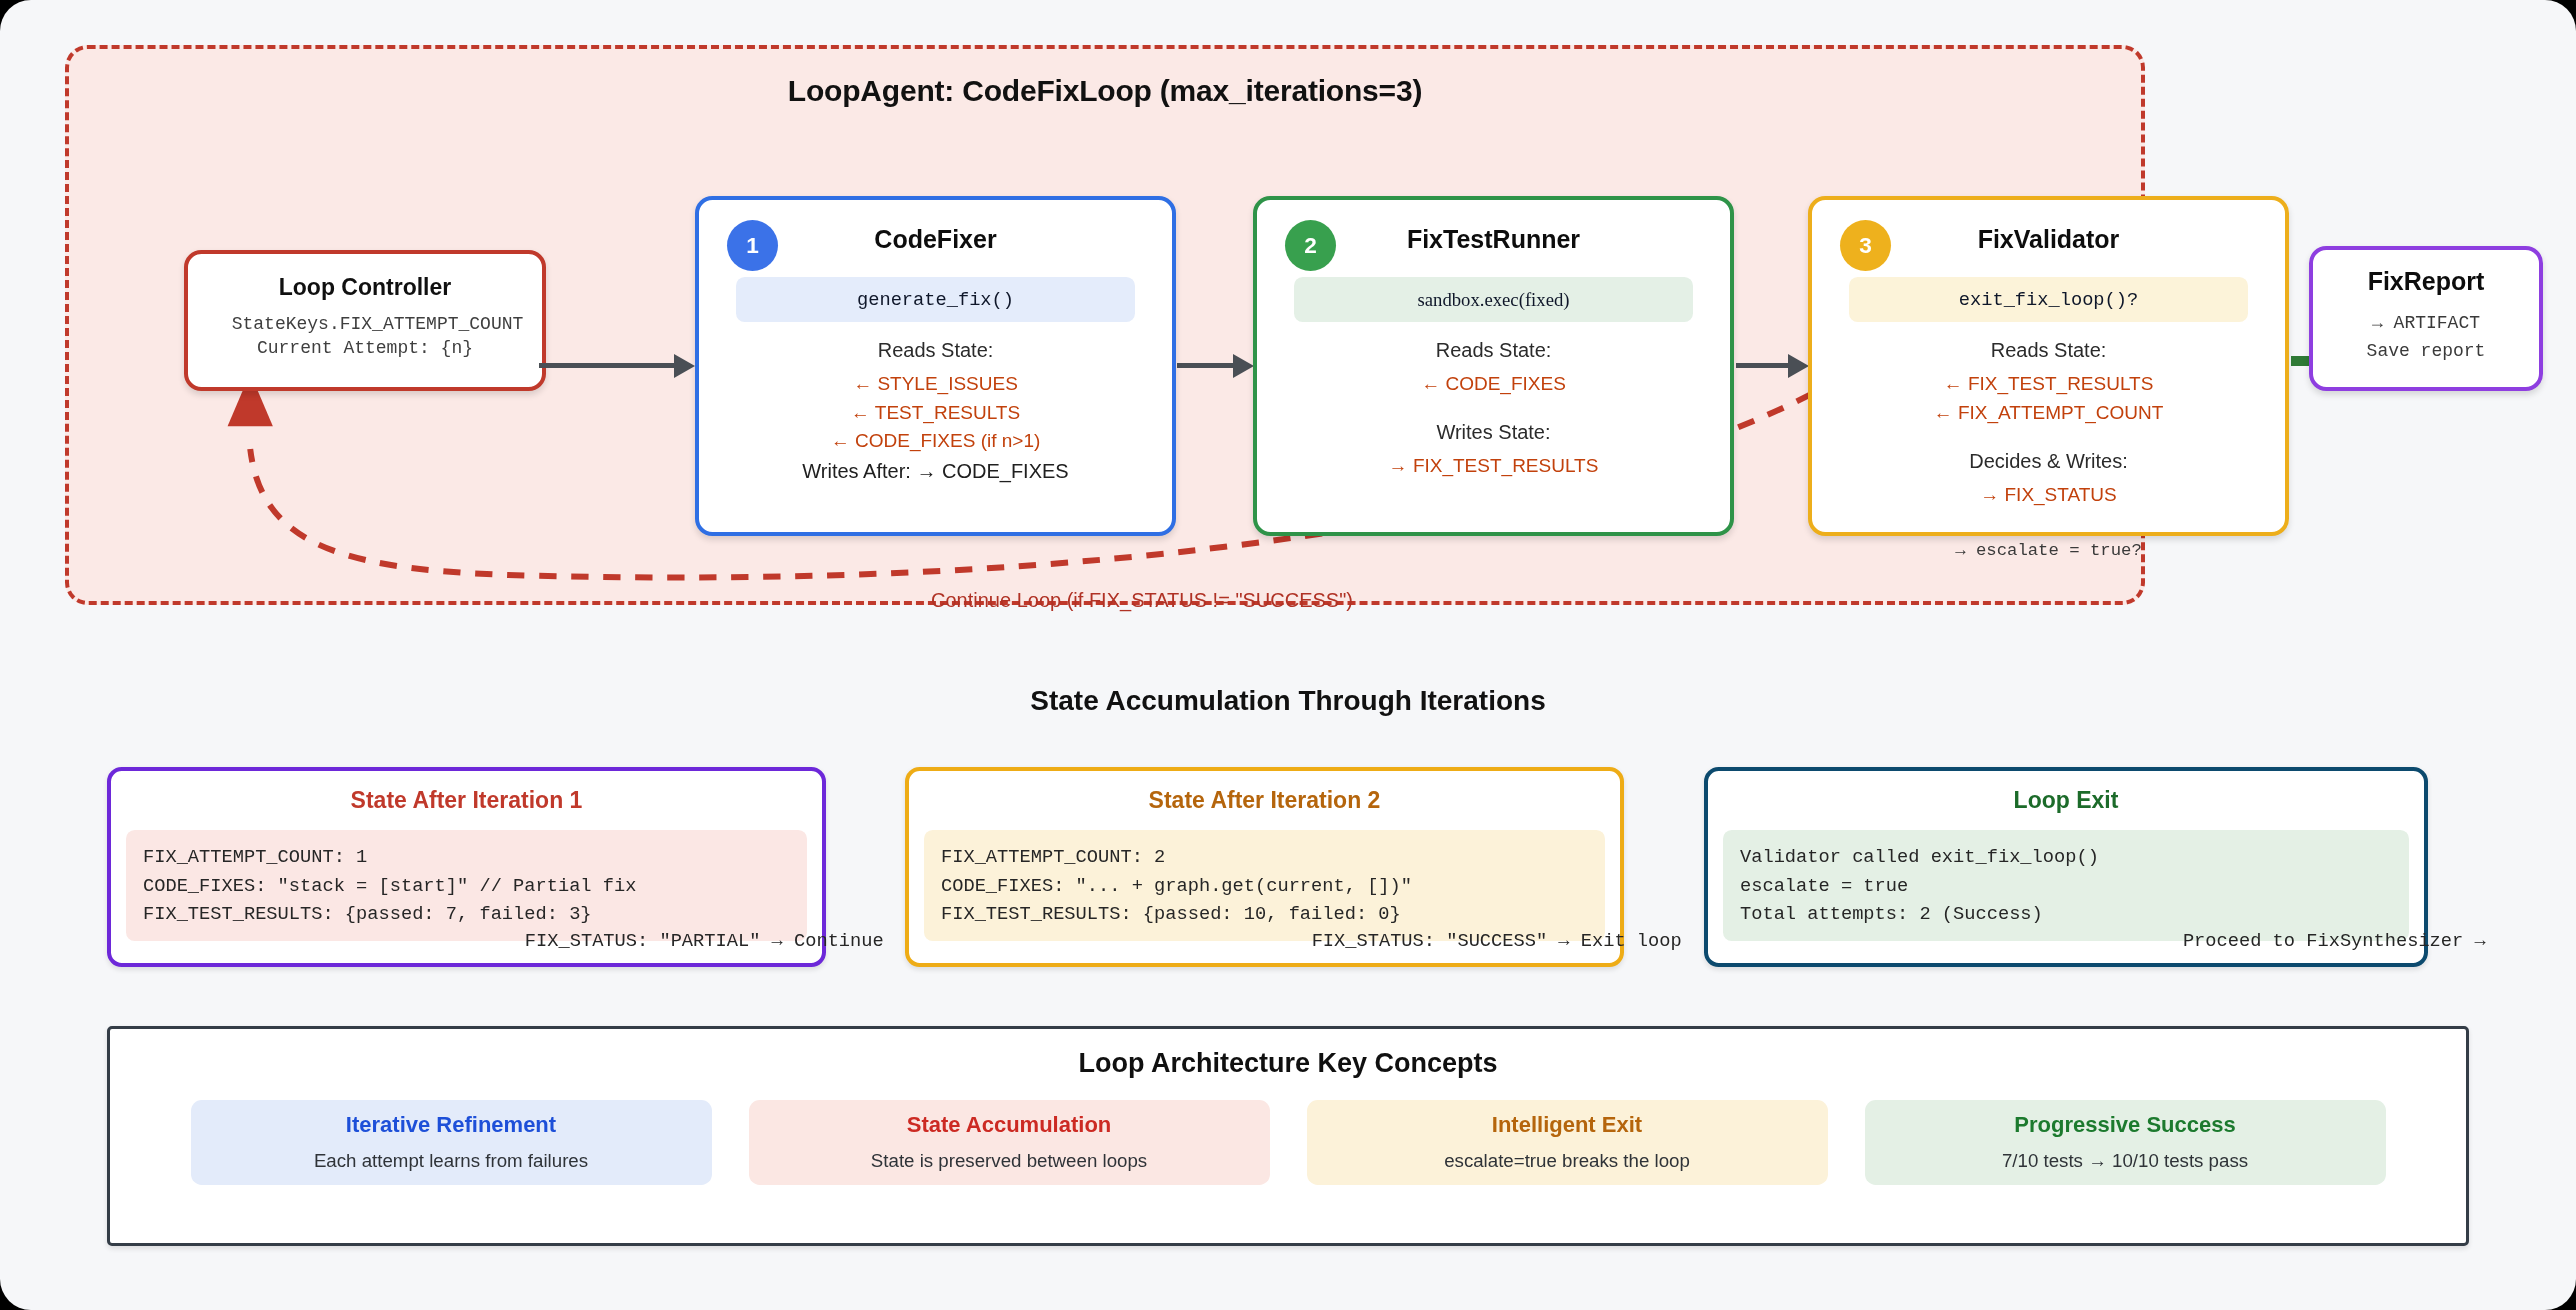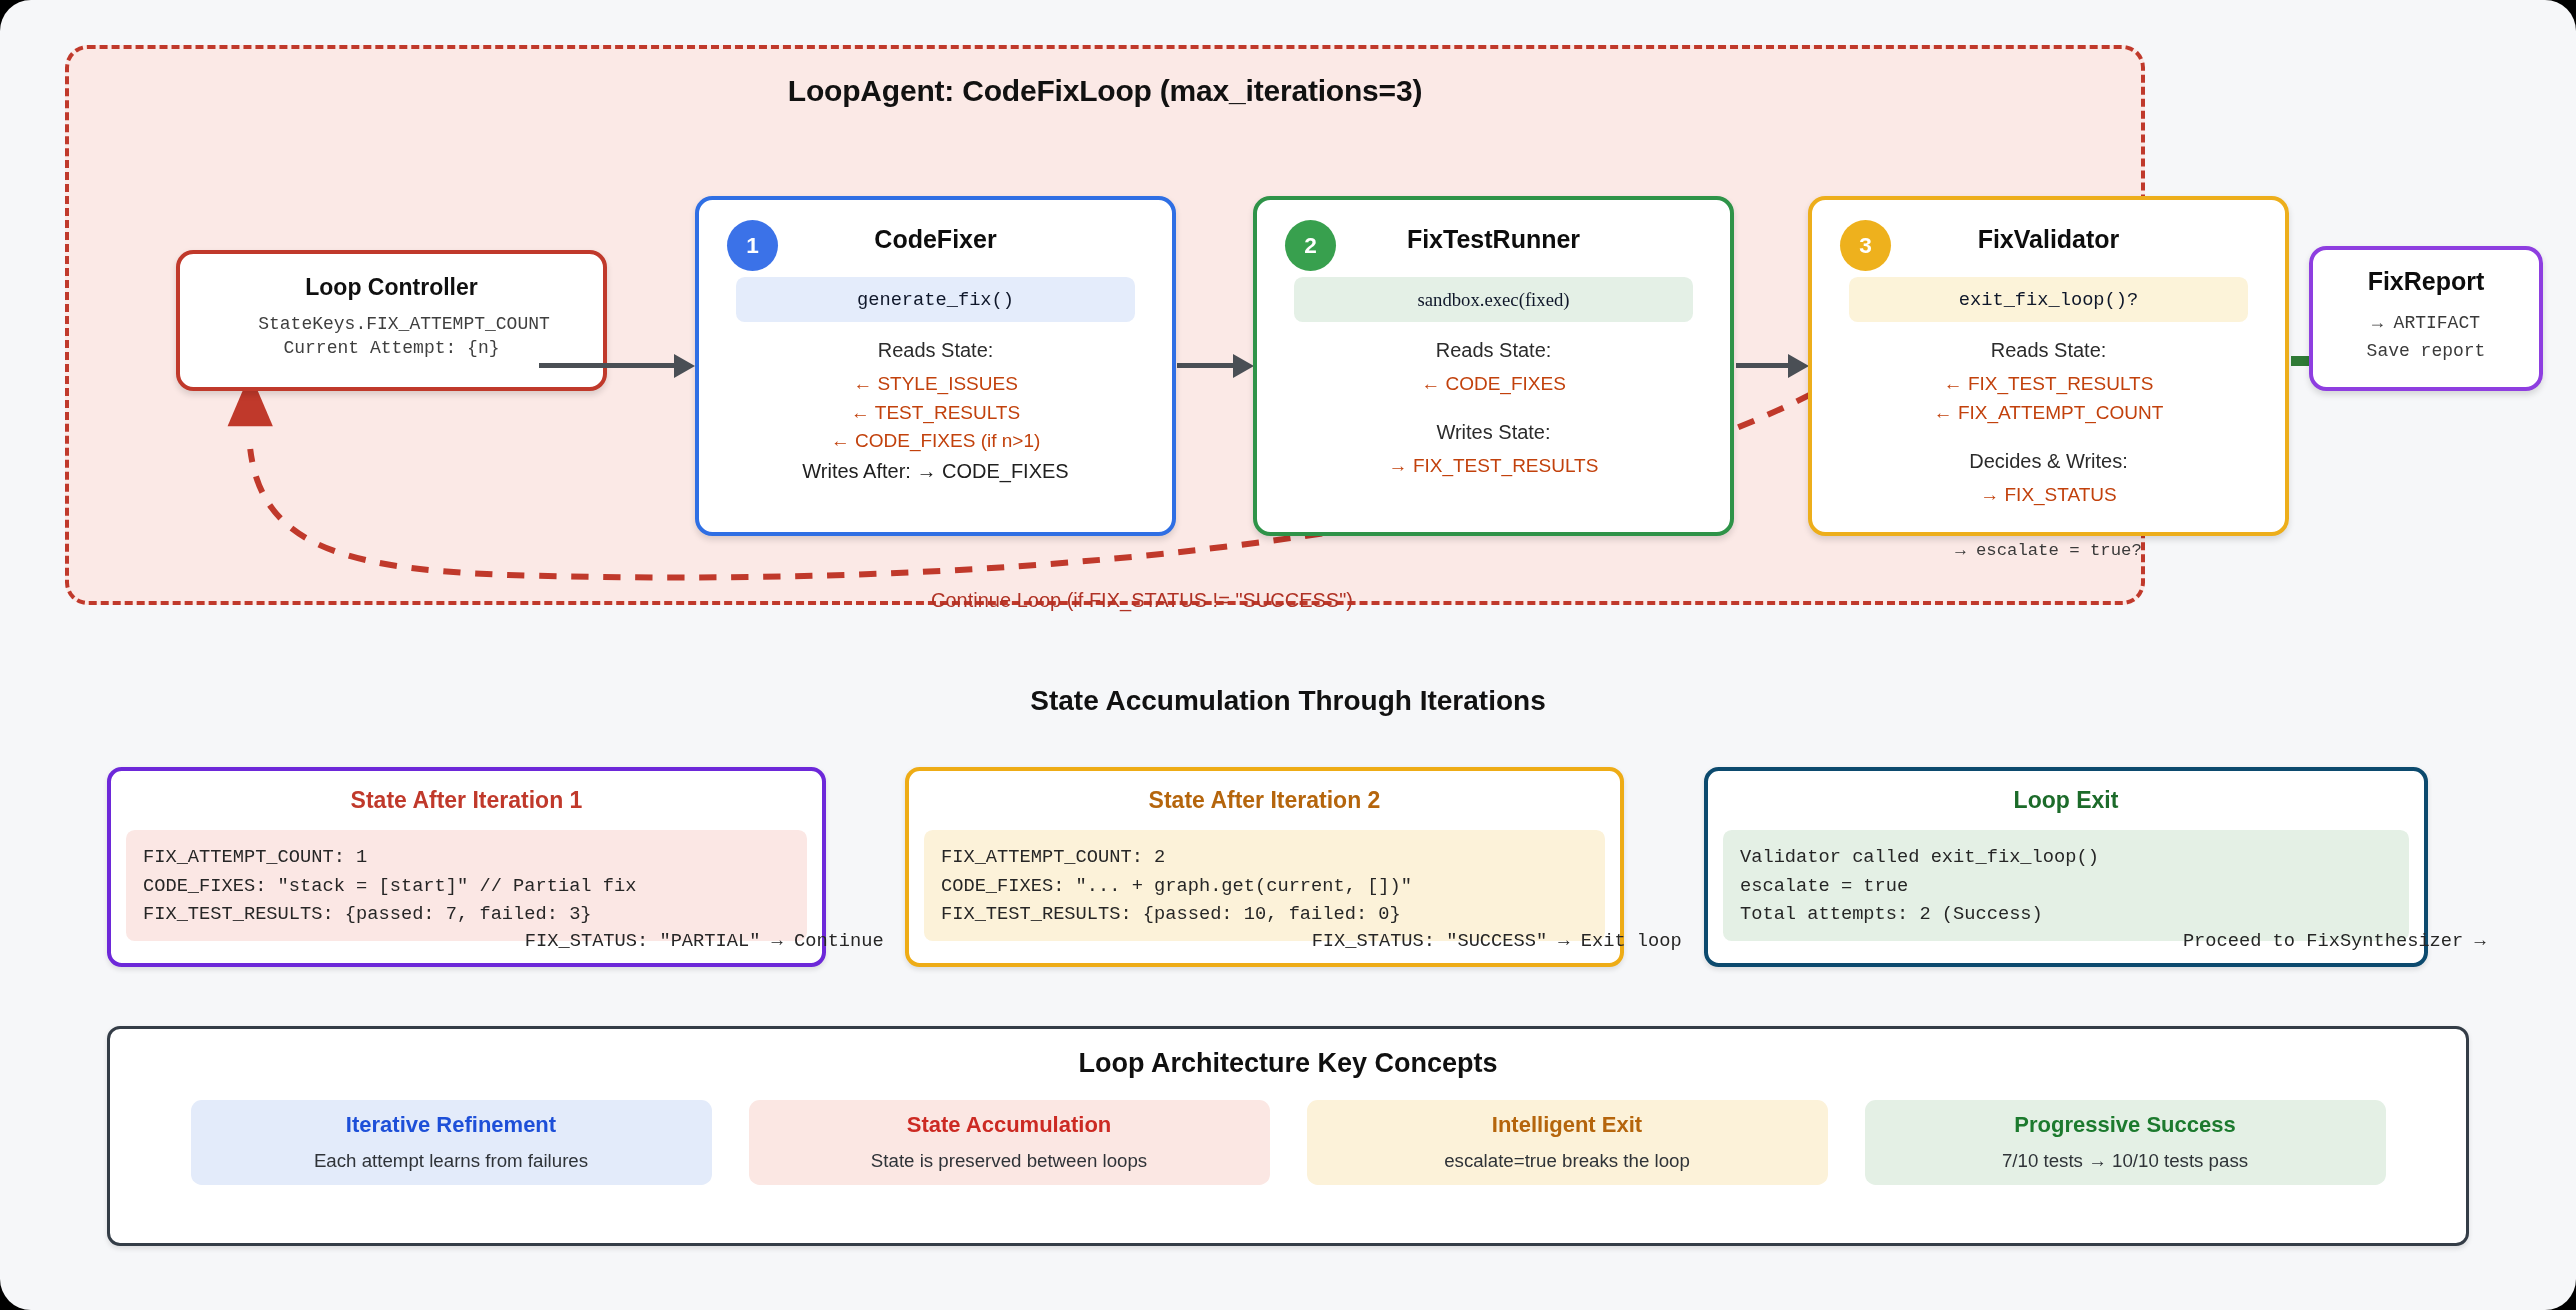--- a/index.html
+++ b/index.html
@@ -49,23 +49,23 @@
   .card {
     position: absolute;
     background: #ffffff;
     border-radius: 17.3px;
     box-sizing: border-box;
     box-shadow: 0 3.3px 6px rgba(0,0,0,0.13);
   }
 
   
   #loop-controller {
-    left: 107px;
+    left: 115px;
     top: 201px;
-    width: 431px;
+    width: 362px;
     height: 141px;
     border: 4px solid #c0392b;
     text-align: center;
   }
   #loop-controller .lc-title {
     margin-top: 20px;
     font-size: 23px;
     font-weight: bold;
     color: #101010;
   }
@@ -339,21 +339,21 @@
 
   
   #concepts-panel {
     position: absolute;
     left: 107px;
     top: 1026px;
     width: 2362px;
     height: 220px;
     background: #ffffff;
     border: 3.3px solid #343d47;
-    border-radius: 13px;
+    border-radius: 5px;
     box-sizing: border-box;
     box-shadow: 0 2.7px 5.3px rgba(0,0,0,0.10);
   }
   #concepts-title {
     margin-top: 18.7px;
     text-align: center;
     font-size: 27px;
     font-weight: bold;
     color: #101010;
   }

